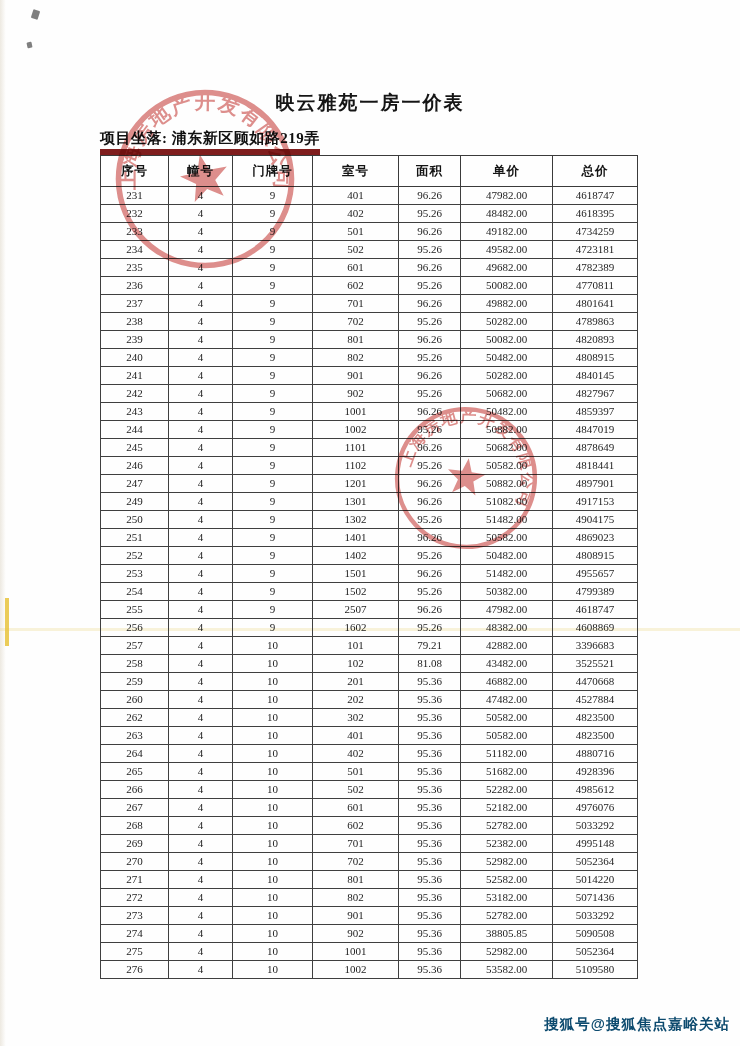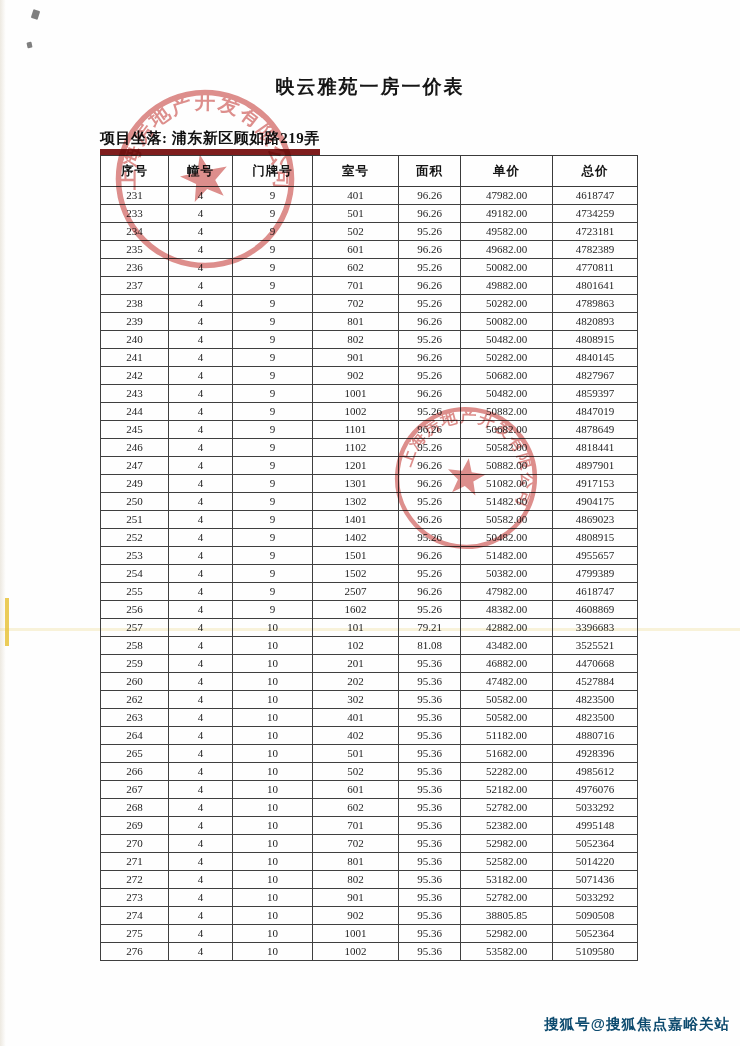--- a/index.html
+++ b/index.html
@@ -24,21 +24,21 @@
   .yellow-line{
     position:absolute;left:5px;top:598px;width:4px;height:48px;
     background:#e7c33c;opacity:.85;
   }
   .yellow-streak{
     position:absolute;left:0;top:628px;width:740px;height:3px;
     background:#e9cf6b;opacity:.25;
   }
 
   .title{
-    position:absolute;left:0;top:74px;width:740px;
+    position:absolute;left:0;top:90px;width:740px;
     text-align:center;font-size:19px;font-weight:700;
     letter-spacing:2px;color:#151515;margin:0;
   }
   .location{
     position:absolute;left:100px;top:129px;
     font-size:15px;font-weight:700;color:#111;
     border-bottom:7px solid #7f1d1d;padding-bottom:1px;
     letter-spacing:.5px;
   }
 
@@ -112,20 +112,29 @@
         <tr>
           <td>231</td>
           <td>4</td>
           <td>9</td>
           <td>401</td>
           <td>96.26</td>
           <td>47982.00</td>
           <td>4618747</td>
         </tr>
         <tr>
+          <td>232</td>
+          <td>4</td>
+          <td>9</td>
+          <td>402</td>
+          <td>95.26</td>
+          <td>48482.00</td>
+          <td>4618395</td>
+        </tr>
+        <tr>
           <td>233</td>
           <td>4</td>
           <td>9</td>
           <td>501</td>
           <td>96.26</td>
           <td>49182.00</td>
           <td>4734259</td>
         </tr>
         <tr>
           <td>234</td>

